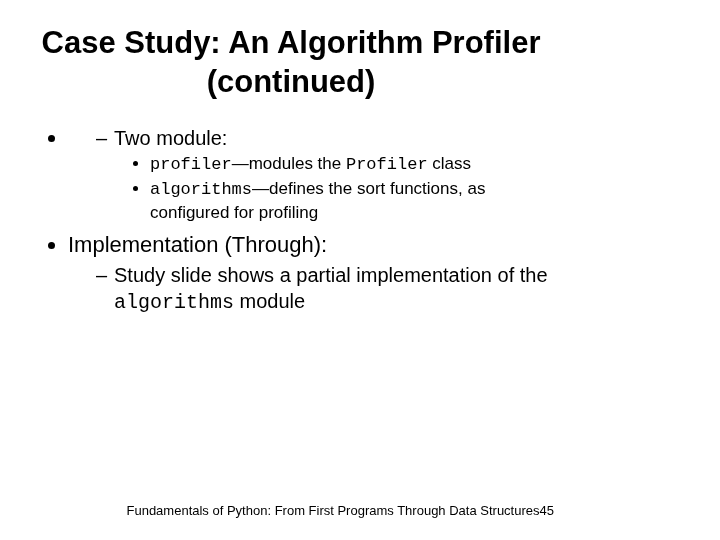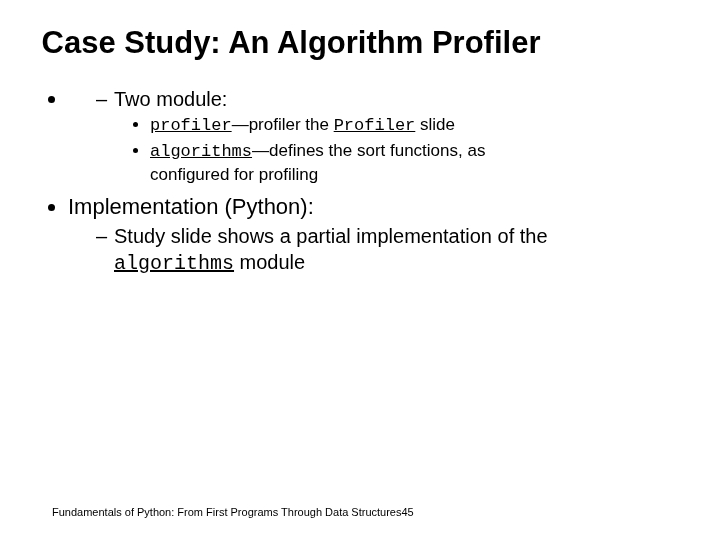--- a/index.html
+++ b/index.html
@@ -7,51 +7,52 @@
   .slide { width: 582px; height: 540px; position: relative; padding: 0; }
   .title { font-size: 31px; text-align: center; padding: 24px 40px 8px 40px; line-height: 1.25; }
   .content { padding: 12px 28px 0 28px; }
   ul.lvl1 { list-style: disc; padding-left: 40px; font-size: 22px; }
   ul.lvl1 > li { margin-bottom: 6px; line-height: 1.3; }
   ul.lvl2 { list-style: none; padding-left: 28px; font-size: 20px; margin-top: 2px; }
   ul.lvl2 > li { margin-bottom: 2px; line-height: 1.3; position: relative; padding-left: 18px; }
   ul.lvl2 > li::before { content: "–"; position: absolute; left: 0; }
   ul.lvl3 { list-style: disc; padding-left: 36px; font-size: 17px; margin-top: 2px; }
   ul.lvl3 > li { margin-bottom: 2px; line-height: 1.35; }
-  .mono { font-family: "Courier New", Courier, monospace; text-decoration: underline; }
-  .footer { position: absolute; bottom: 22px; left: 28px; right: 28px; display: flex; justify-content: flex-start; font-size: 11px; margin-left: 24px; }
+  .mono { font-family: "Courier New", Courier, monospace; }
+  .footer { position: absolute; bottom: 22px; left: 28px; right: 28px; display: flex; justify-content: flex-end; font-size: 13px; margin-left: 24px; }
 </style>
 </head>
 <body>
 
 <div class="slide">
 
   <h1 class="title">
     <span>Case Study: An Algorithm Profiler</span><br>
+    <span>(continued)</span>
   </h1>
 
   <div class="content">
     <ul class="lvl1">
       <li>
         <ul class="lvl2">
           <li>
             <span>Two module:</span>
             <ul class="lvl3">
               <li>
-                <span class="mono">profiler</span><span>—profiler the </span><span class="mono">Profiler</span><span> slide</span>
+                <span class="mono">profiler</span><span>—modules the </span><span class="mono">Profiler</span><span> class</span>
               </li>
               <li>
                 <span class="mono">algorithms</span><span>—defines the sort functions, as configured for profiling</span>
               </li>
             </ul>
           </li>
         </ul>
       </li>
       <li>
-        <span>Implementation (Python):</span>
+        <span>Implementation (Through):</span>
         <ul class="lvl2">
           <li>
             <span>Study slide shows a partial implementation of the </span><span class="mono">algorithms</span><span> module</span>
           </li>
         </ul>
       </li>
     </ul>
   </div>
 
   <div class="footer">

